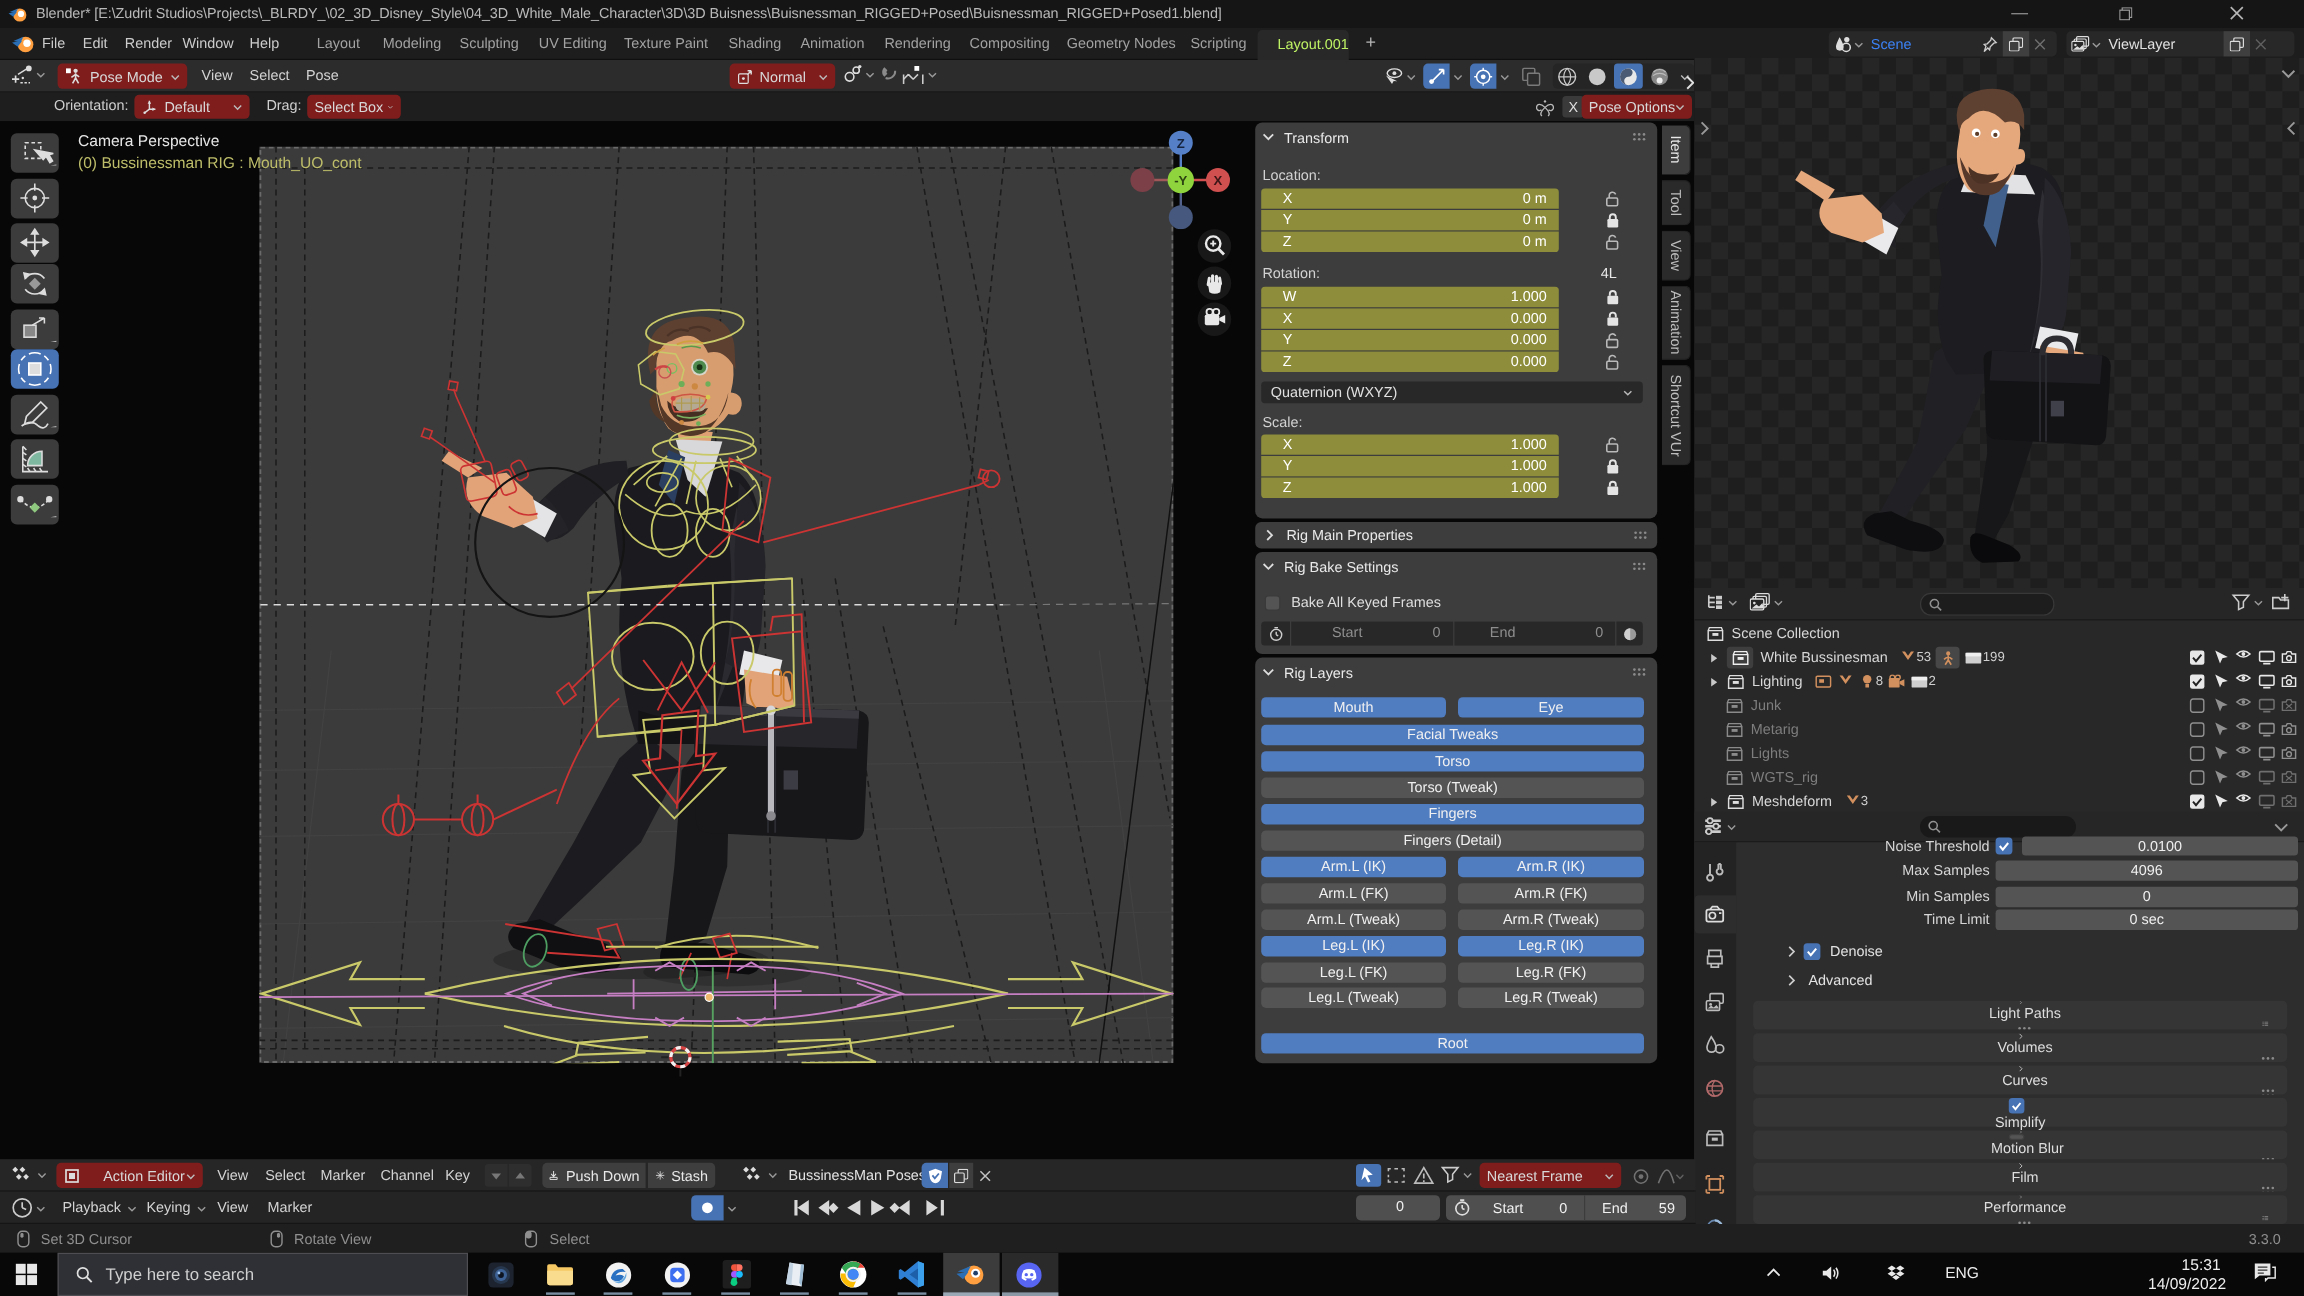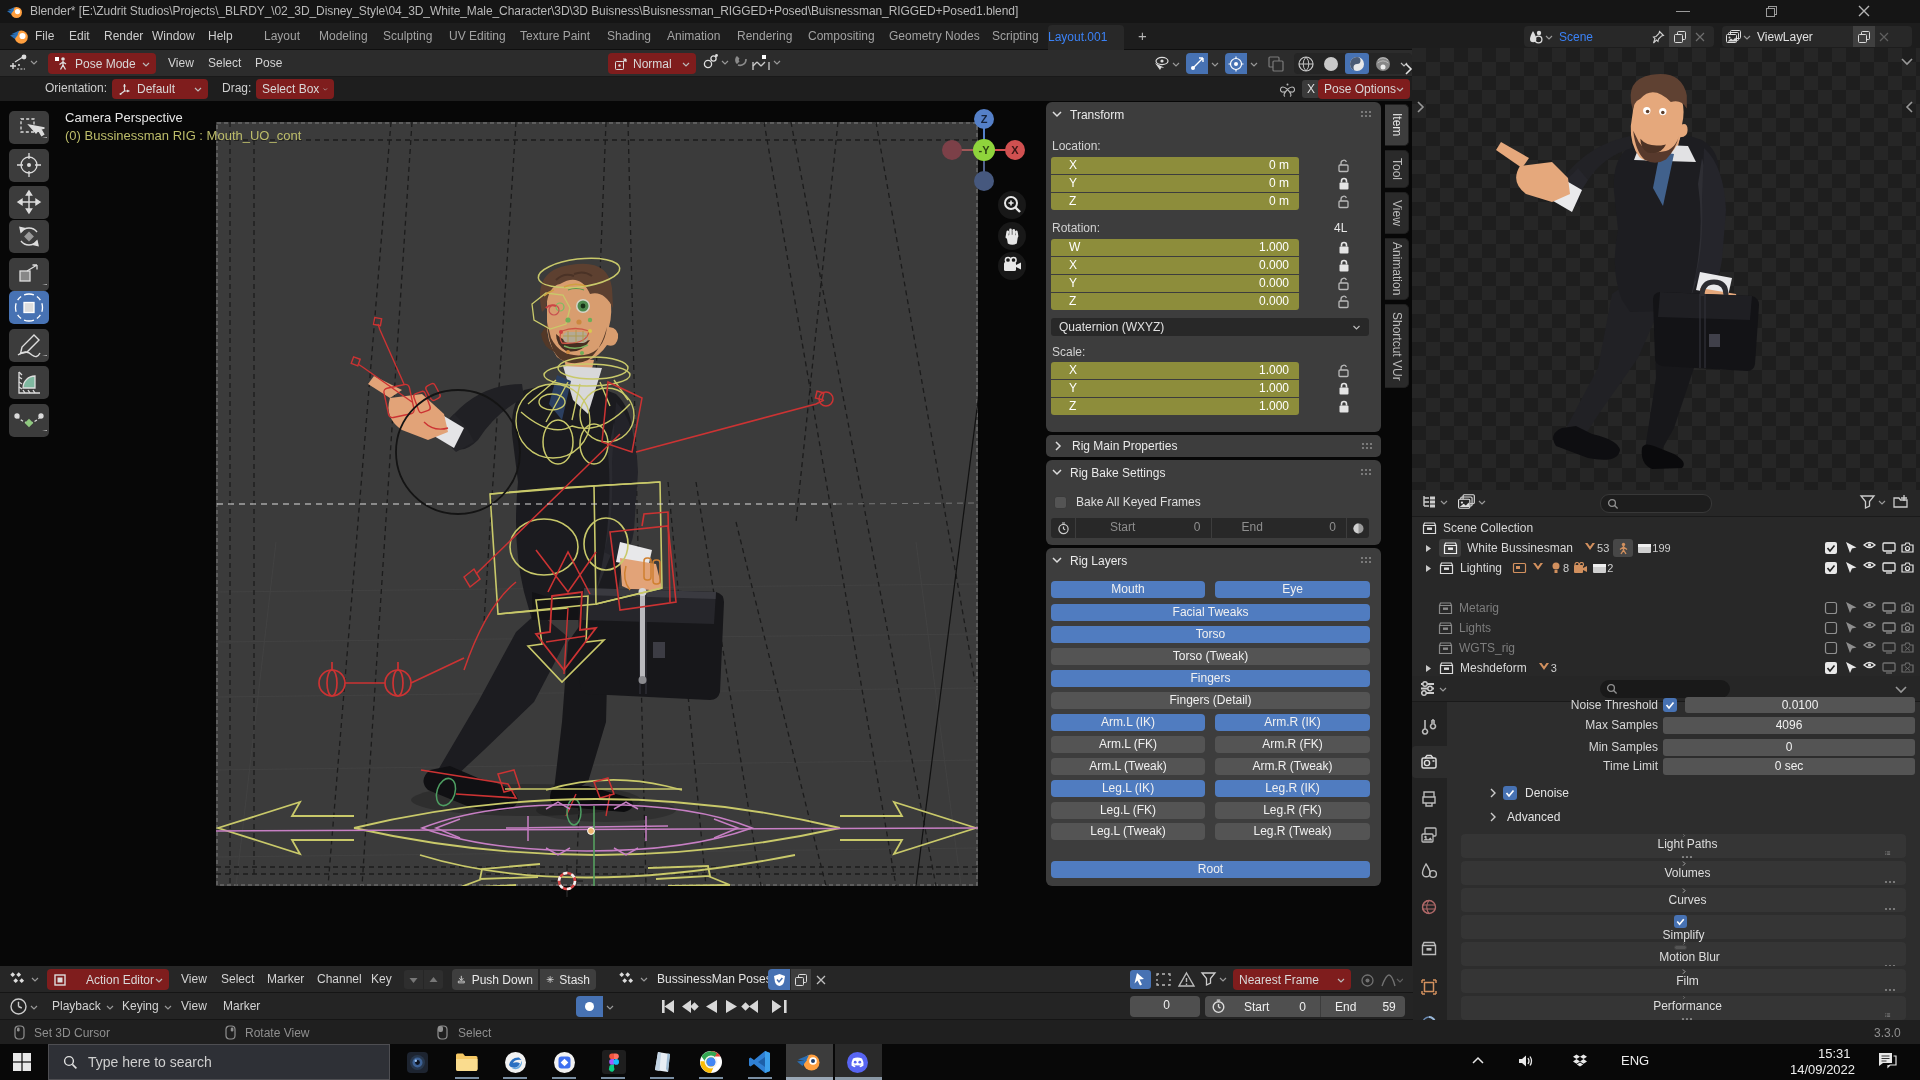--- a/index.html
+++ b/index.html
@@ -83,21 +83,21 @@
     <span class="abs" style="left:319px;top:6px;color:#a2a2a2">Modeling</span>
     <span class="abs" style="left:383px;top:6px;color:#a2a2a2">Sculpting</span>
     <span class="abs" style="left:449px;top:6px;color:#a2a2a2">UV Editing</span>
     <span class="abs" style="left:520px;top:6px;color:#a2a2a2">Texture Paint</span>
     <span class="abs" style="left:607px;top:6px;color:#a2a2a2">Shading</span>
     <span class="abs" style="left:667px;top:6px;color:#a2a2a2">Animation</span>
     <span class="abs" style="left:737px;top:6px;color:#a2a2a2">Rendering</span>
     <span class="abs" style="left:808px;top:6px;color:#a2a2a2">Compositing</span>
     <span class="abs" style="left:889px;top:6px;color:#a2a2a2">Geometry Nodes</span>
     <span class="abs" style="left:992px;top:6px;color:#a2a2a2">Scripting</span>
-    <div class="abs" style="left:1048px;top:2px;width:76px;height:25px;background:#282828;border-radius:4px 4px 0 0;color:#3b82f6;text-align:left;line-height:25px">Layout.001</div>
+    <div class="abs" style="left:1048px;top:2px;width:76px;height:25px;background:#282828;border-radius:4px 4px 0 0;color:#bef264;text-align:right;line-height:25px">Layout.001</div>
     <span class="abs" style="left:1138px;top:4px;color:#b5b5b5;font-size:15px">+</span>
 
     <div class="abs row" style="left:1524px;top:3px;width:190px;height:21px;background:#282828;border-radius:4px">
       <svg width="16" height="16" viewBox="0 0 16 16" style="margin-left:4px">
           <path d="M5 2 C5 2 2 7.5 2 10 a3.2 3.2 0 0 0 6.4 0 C8.4 7.5 5 2 5 2 Z" fill="#ddd"></path>
           <circle cx="11" cy="4" r="2.2" fill="#ddd"></circle>
           <circle cx="10.5" cy="10.5" r="3.4" fill="none" stroke="#ddd" stroke-width="1.3"></circle>
         </svg>
       <svg width="8" height="8" viewBox="0 0 8 8" style="margin-left:1px">
           <path d="M1 3 L4 6 L7 3" stroke="#999" fill="none" stroke-width="1.2"></path>
@@ -1043,20 +1043,38 @@
             <path d="M3.5 8 l2.5 3 l4.5 -5.5" stroke="#222" stroke-width="1.6" fill="none"></path>
             <path d="M22 2 l4 11 l2 -4.5 l4.5 -1 Z" fill="#e8e8e8"></path>
             <path d="M40 5 q5.5 -5 11 0 q-5.5 5 -11 0 Z" fill="none" stroke="#e8e8e8" stroke-width="1.3"></path>
             <circle cx="45.5" cy="5" r="1.6" fill="#e8e8e8"></circle>
             <rect x="59" y="3" width="12" height="8" rx="1" fill="none" stroke="#e8e8e8" stroke-width="1.3"></rect>
             <path d="M62 13 l6 0" stroke="#e8e8e8" stroke-width="1.3"></path>
             <path d="M78 5 l3 0 l1 -2 l3 0 l1 2 l3 0 l0 7 l-11 0 Z" fill="none" stroke="#e8e8e8" stroke-width="1.2"></path>
             <circle cx="83.5" cy="8.5" r="2" fill="none" stroke="#e8e8e8" stroke-width="1.2"></circle>
           </svg>
       </div>
+      <div class="orow gray" style="top:88px">
+          <span class="oind" style="width:26px"></span>
+          <svg class="oicon" width="15" height="14" viewBox="0 0 15 14">
+            <path d="M1.5 4.5 l12 0 l0 8 l-12 0 Z M1.5 4.5 l1 -2.5 l10 0 l1 2.5" fill="none" stroke="#8a8a8a" stroke-width="1.2"></path>
+            <rect x="5" y="6.5" width="5" height="2.4" fill="#8a8a8a"></rect>
+          </svg>
+          <span>Junk</span>
+        <svg class="oops dim" width="92" height="16" viewBox="0 0 92 16">
+            <rect x="1.5" y="2.5" width="11" height="11" rx="2" fill="none" stroke="#8f8f8f" stroke-width="1.2"></rect>
+            <path d="M22 2 l4 11 l2 -4.5 l4.5 -1 Z" fill="#8f8f8f"></path>
+            <path d="M40 5 q5.5 -5 11 0 q-5.5 5 -11 0 Z" fill="none" stroke="#8f8f8f" stroke-width="1.3"></path>
+            <circle cx="45.5" cy="5" r="1.6" fill="#8f8f8f"></circle>
+            <rect x="59" y="3" width="12" height="8" rx="1" fill="none" stroke="#6f6f6f" stroke-width="1.3"></rect>
+            <path d="M62 13 l6 0" stroke="#6f6f6f" stroke-width="1.3"></path>
+            <path d="M78 5 l3 0 l1 -2 l3 0 l1 2 l3 0 l0 7 l-11 0 Z" fill="none" stroke="#6f6f6f" stroke-width="1.2"></path>
+            <path d="M81 6.5 l5 4 M86 6.5 l-5 4" stroke="#6f6f6f" stroke-width="1"></path>
+          </svg>
+      </div>
       <div class="orow gray" style="top:108px">
           <span class="oind" style="width:26px"></span>
           <svg class="oicon" width="15" height="14" viewBox="0 0 15 14">
             <path d="M1.5 4.5 l12 0 l0 8 l-12 0 Z M1.5 4.5 l1 -2.5 l10 0 l1 2.5" fill="none" stroke="#8a8a8a" stroke-width="1.2"></path>
             <rect x="5" y="6.5" width="5" height="2.4" fill="#8a8a8a"></rect>
           </svg>
           <span>Metarig</span>
         <svg class="oops dim" width="92" height="16" viewBox="0 0 92 16">
             <rect x="1.5" y="2.5" width="11" height="11" rx="2" fill="none" stroke="#8f8f8f" stroke-width="1.2"></rect>
             <path d="M22 2 l4 11 l2 -4.5 l4.5 -1 Z" fill="#8f8f8f"></path>

